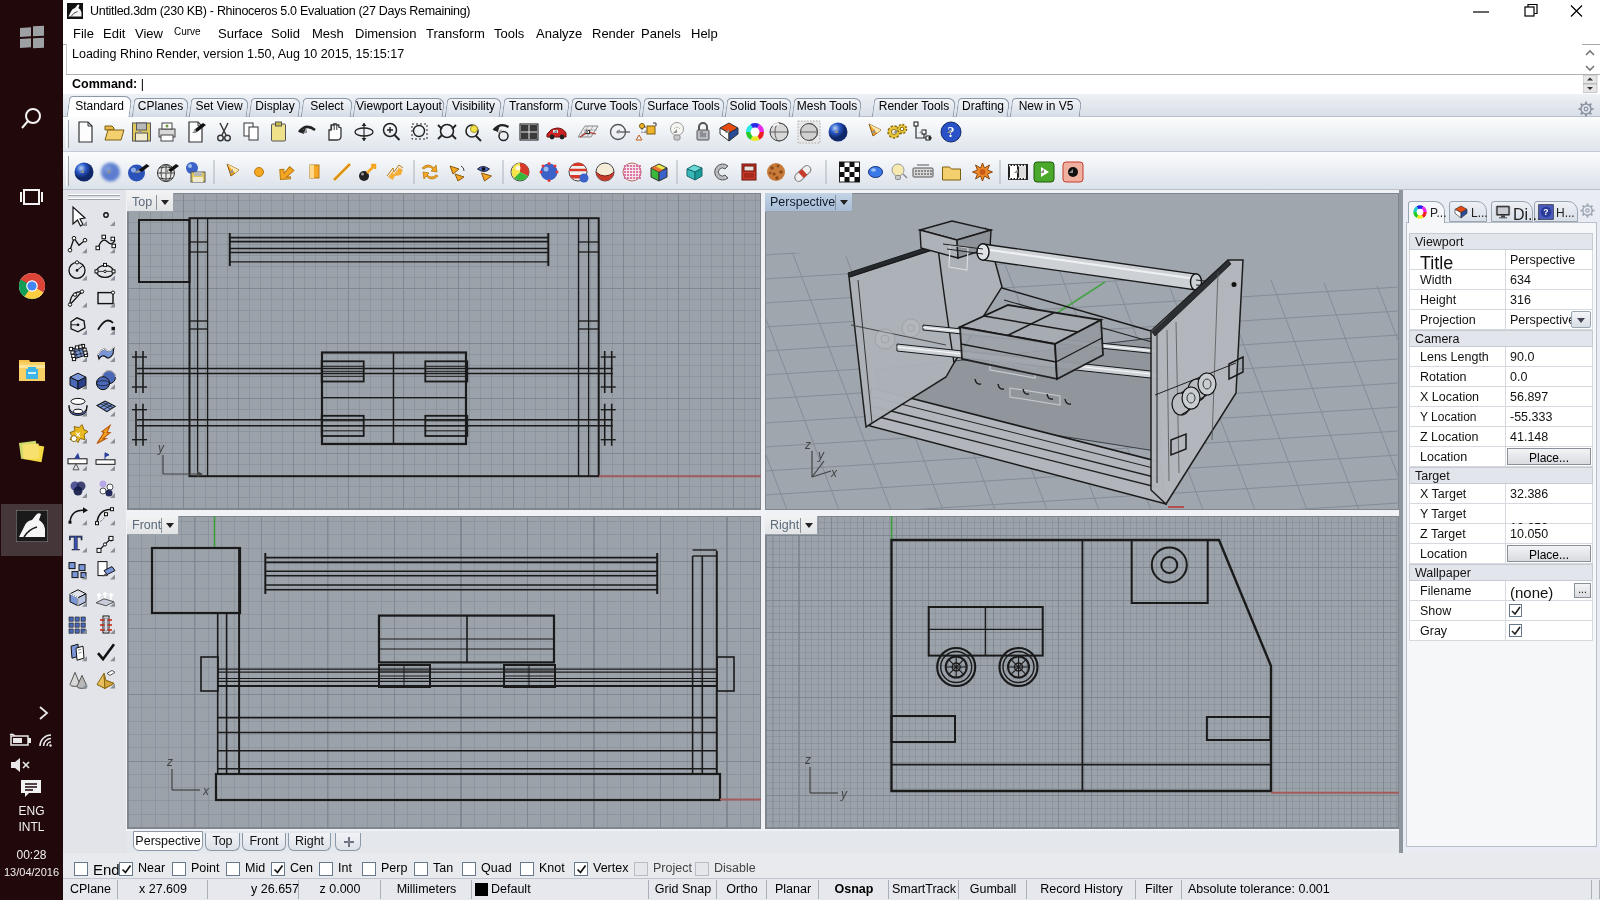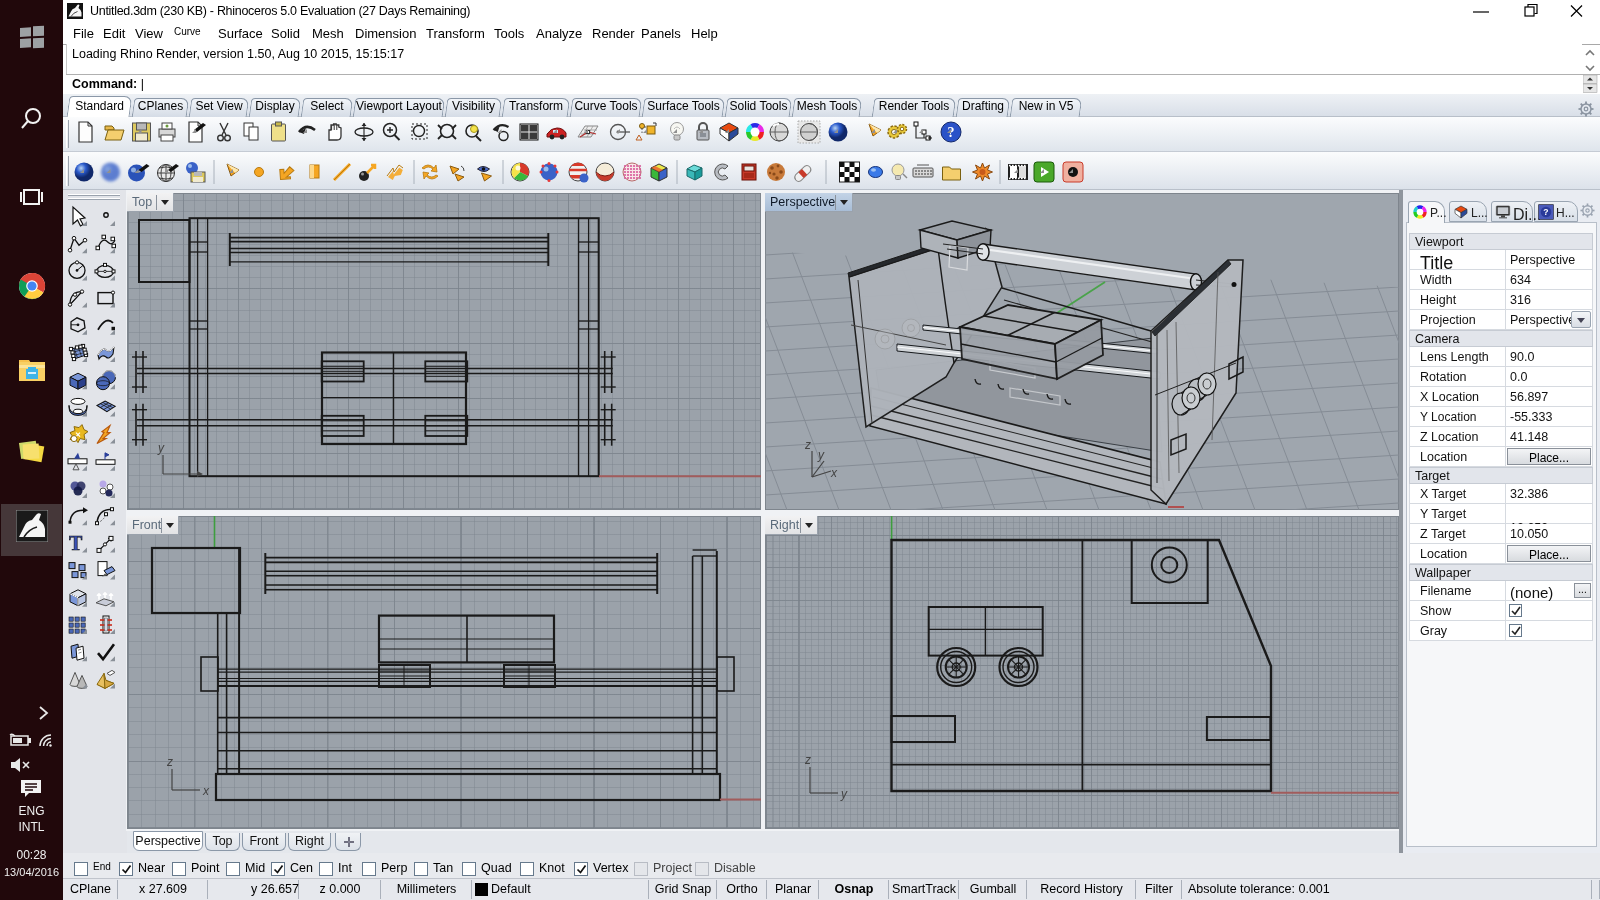--- a/index.html
+++ b/index.html
@@ -1340,21 +1340,21 @@
 <div class="txt" style="left:242px;top:834px;width:44px;text-align:center;font-size:12.5px;color:#111">Front</div>
 <div class="abs" style="left:288px;top:833px;width:43px;height:18px;background:linear-gradient(#f0f2f5,#dde2e9);border:1px solid #8b98a8;border-top:none;border-radius:0 0 6px 6px"></div>
 <div class="txt" style="left:288px;top:834px;width:43px;text-align:center;font-size:12.5px;color:#111">Right</div>
 <div class="abs" style="left:335px;top:833px;width:26px;height:18px;background:linear-gradient(#f0f2f5,#dde2e9);border:1px solid #8b98a8;border-top:none;border-radius:0 0 6px 6px"></div>
 <svg class="abs" style="left:343px;top:836px" width="12" height="12" viewBox="0 0 12 12">
     <path d="M6 1 v10 M1 6 h10" stroke="#556" stroke-width="2"></path>
     <path d="M6 1 v10 M1 6 h10" stroke="#99a" stroke-width=".8"></path>
   </svg>
 <div class="abs" style="left:63px;top:853px;width:1537px;height:25px;background:#e8eaee"></div>
 <div class="abs" style="left:74px;top:862px;width:14px;height:14px;background:#fff;border:1px solid #66798c"></div>
-<div class="txt" style="left:93px;top:861px;font-size:10px;color:#000">End</div>
+<div class="txt" style="left:93px;top:861px;font-size:15px;color:#000">End</div>
 <div class="abs" style="left:119px;top:862px;width:14px;height:14px;background:#fff;border:1px solid #66798c"></div>
 <svg class="abs" style="left:120px;top:863px" width="13" height="13">
     <path d="M2.5 6.5 L5.5 9.5 L10.5 2.5" fill="none" stroke="#111" stroke-width="1.7"></path>
   </svg>
 <div class="txt" style="left:138px;top:861px;font-size:12.5px;color:#000">Near</div>
 <div class="abs" style="left:172px;top:862px;width:14px;height:14px;background:#fff;border:1px solid #66798c"></div>
 <div class="txt" style="left:191px;top:861px;font-size:12.5px;color:#000">Point</div>
 <div class="abs" style="left:226px;top:862px;width:14px;height:14px;background:#fff;border:1px solid #66798c"></div>
 <div class="txt" style="left:245px;top:861px;font-size:12.5px;color:#000">Mid</div>
 <div class="abs" style="left:271px;top:862px;width:14px;height:14px;background:#fff;border:1px solid #66798c"></div>

